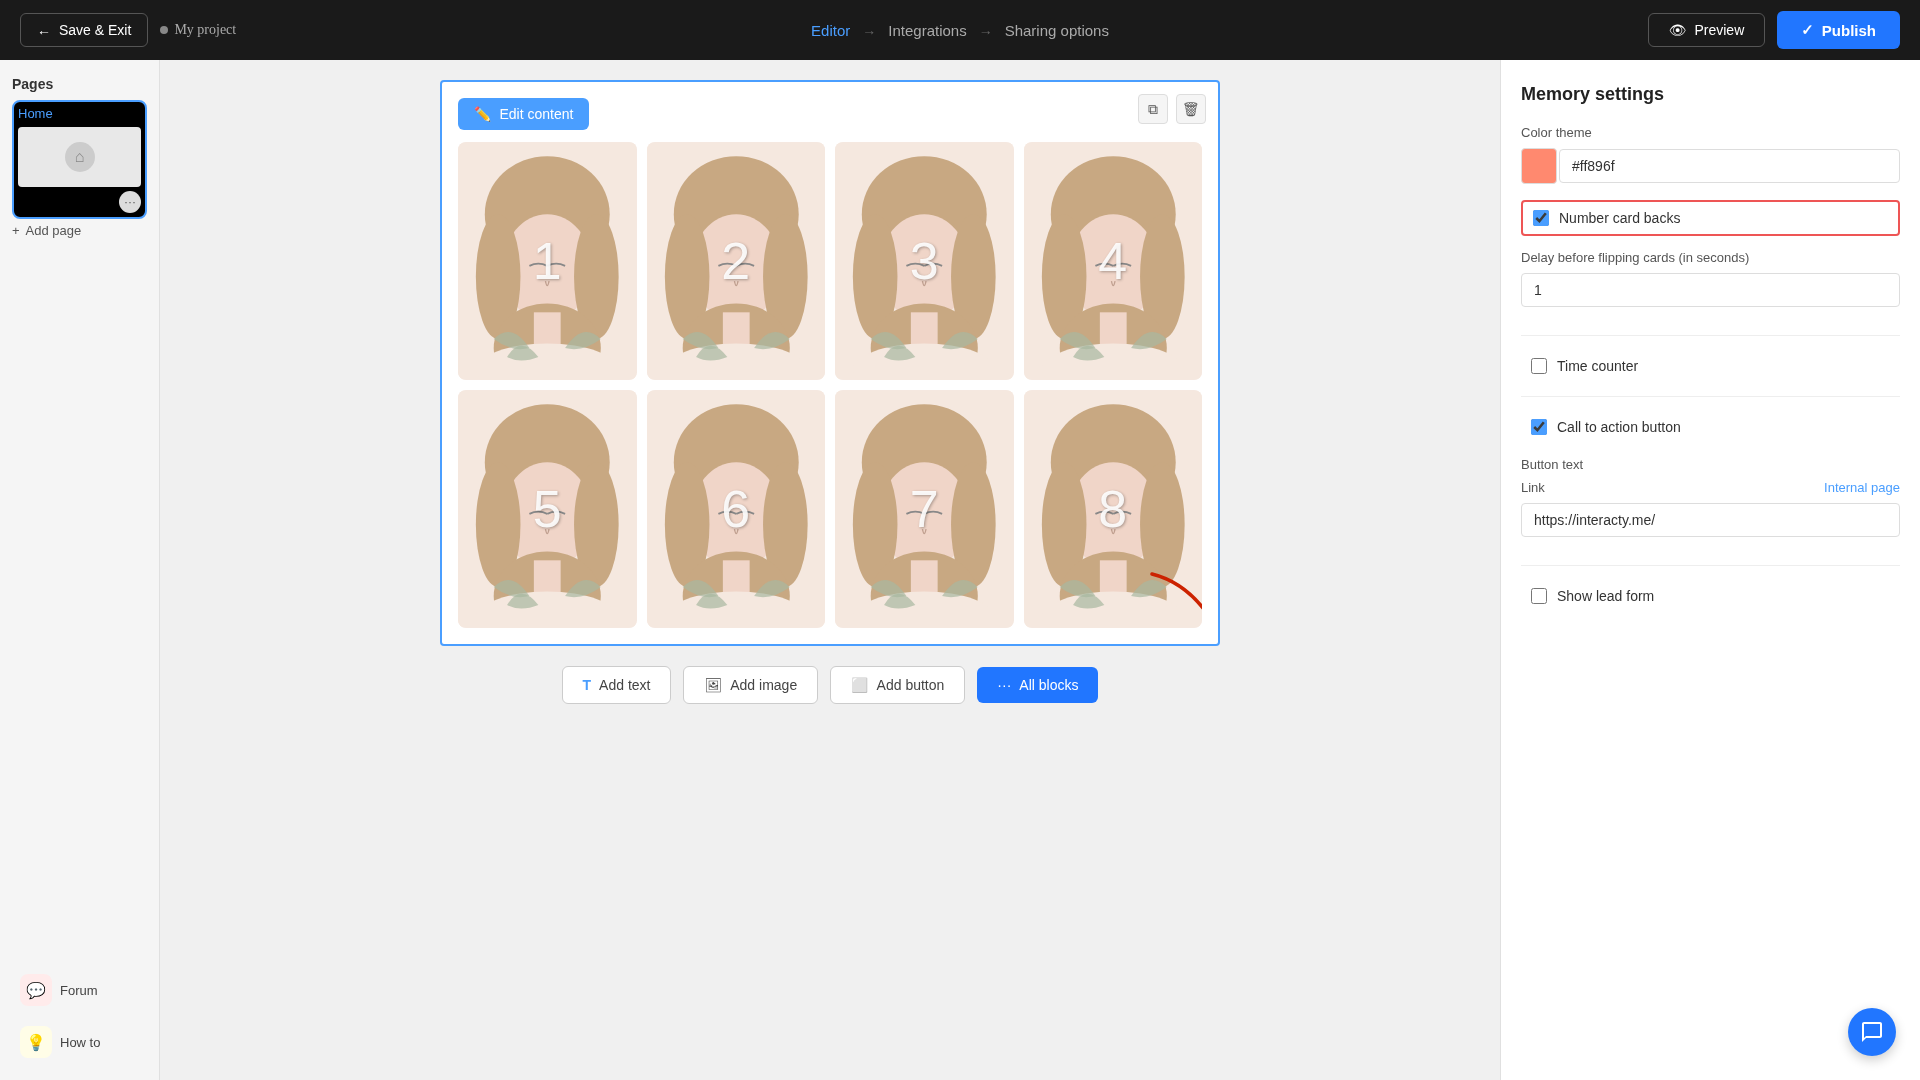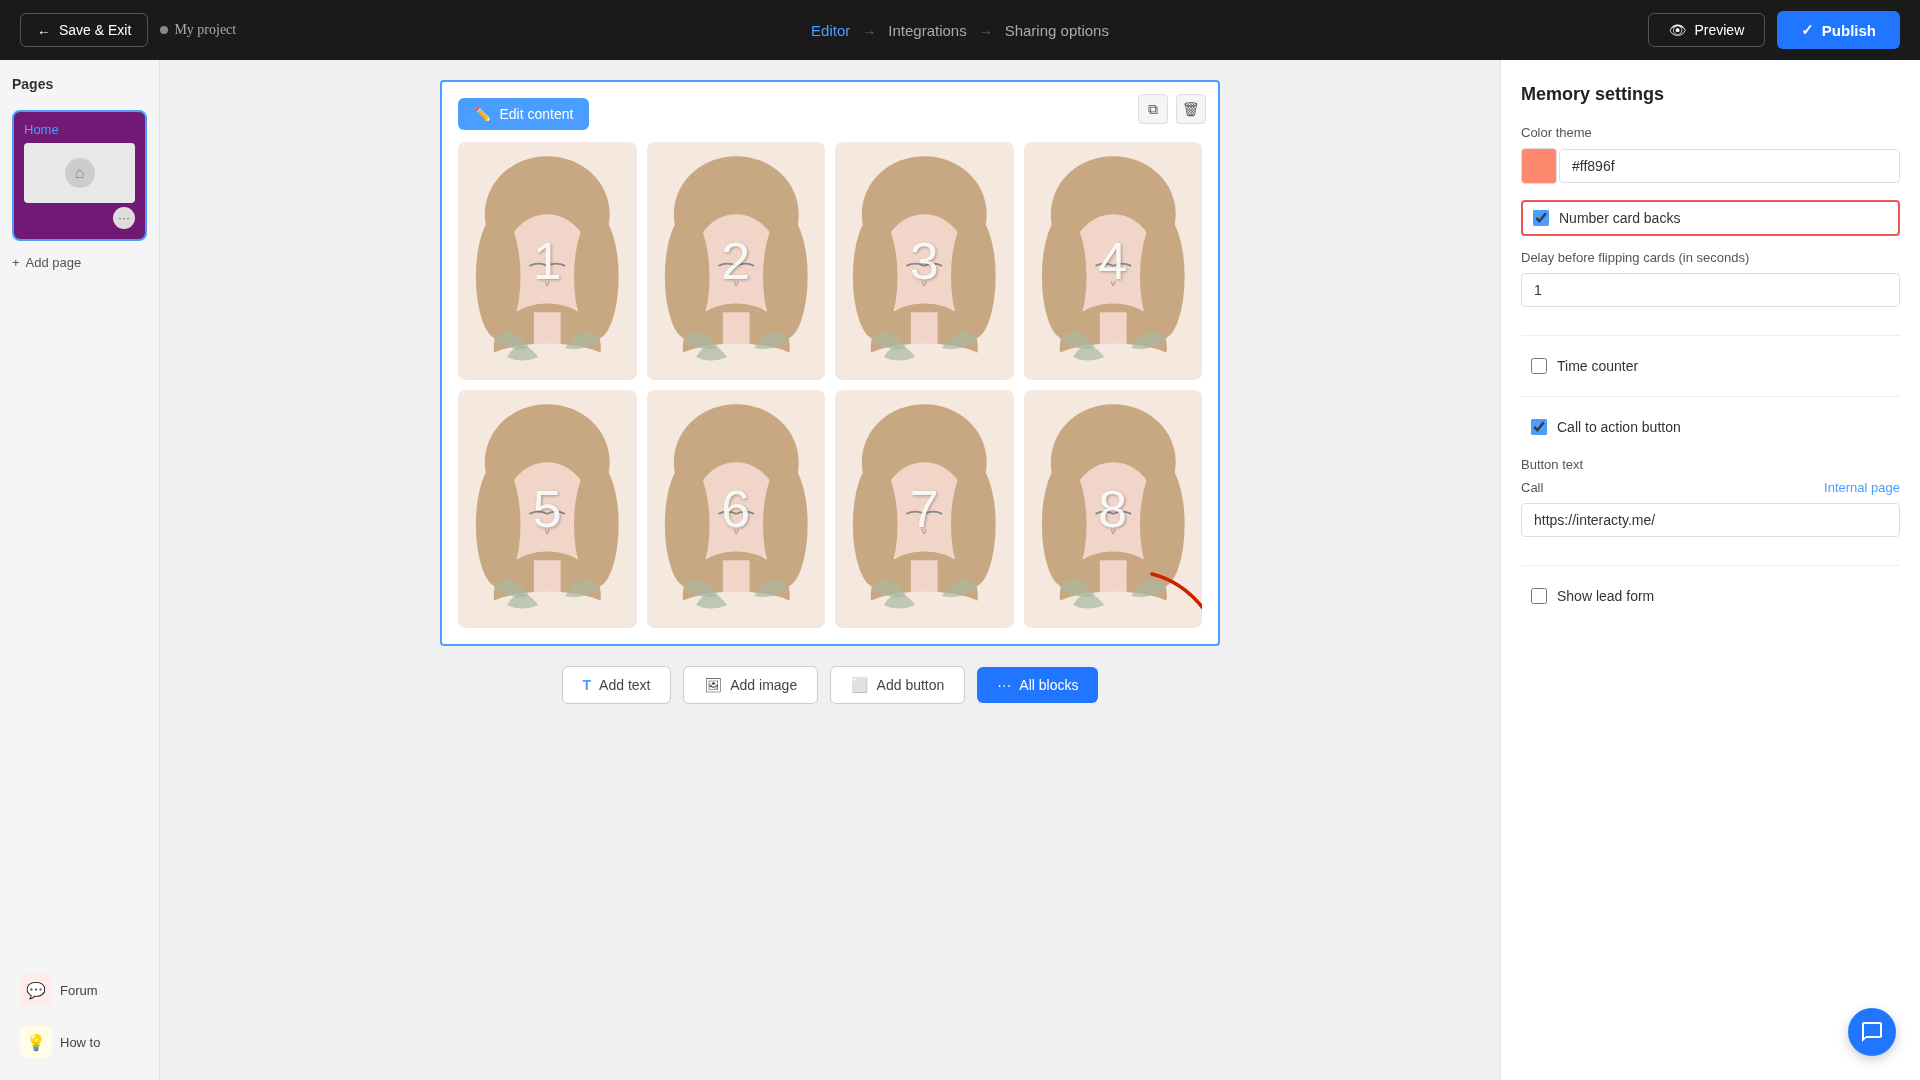--- a/index.html
+++ b/index.html
@@ -82,33 +82,32 @@
     }
 
     
     .sidebar {
       width: 160px;
       background: #f5f5f5;
       border-right: 1px solid #e0e0e0;
       display: flex;
       flex-direction: column;
       padding: 16px 12px;
-      gap: 10px;
     }
     .sidebar-title {
       font-size: 14px;
       font-weight: 600;
       color: #333;
       margin-bottom: 8px;
     }
     .page-card {
-      background: #701a75;
+      background: #000000;
       border: 2px solid #4a9eff;
       border-radius: 8px;
-      padding: 10px;
+      padding: 4px;
       cursor: pointer;
     }
     .page-card-label {
       font-size: 13px;
       color: #4a9eff;
       font-weight: 500;
       margin-bottom: 6px;
     }
     .page-thumbnail {
       width: 100%;
@@ -714,21 +713,21 @@
     <hr class="divider">
 
     <div class="checkbox-row">
       <input type="checkbox" class="checkbox" checked="" style="">
       <label>Call to action button</label>
     </div>
 
     <div class="setting-label">Button text</div>
 
     <div class="link-row">
-      <span class="link-label">Call</span>
+      <span class="link-label">Link</span>
       <span class="link-internal">Internal page</span>
     </div>
     <input class="url-input" type="text" value="https://interacty.me/" style="">
 
     <hr class="divider">
 
     <div class="checkbox-row">
       <input type="checkbox" class="checkbox" style="">
       <label>Show lead form</label>
     </div>

